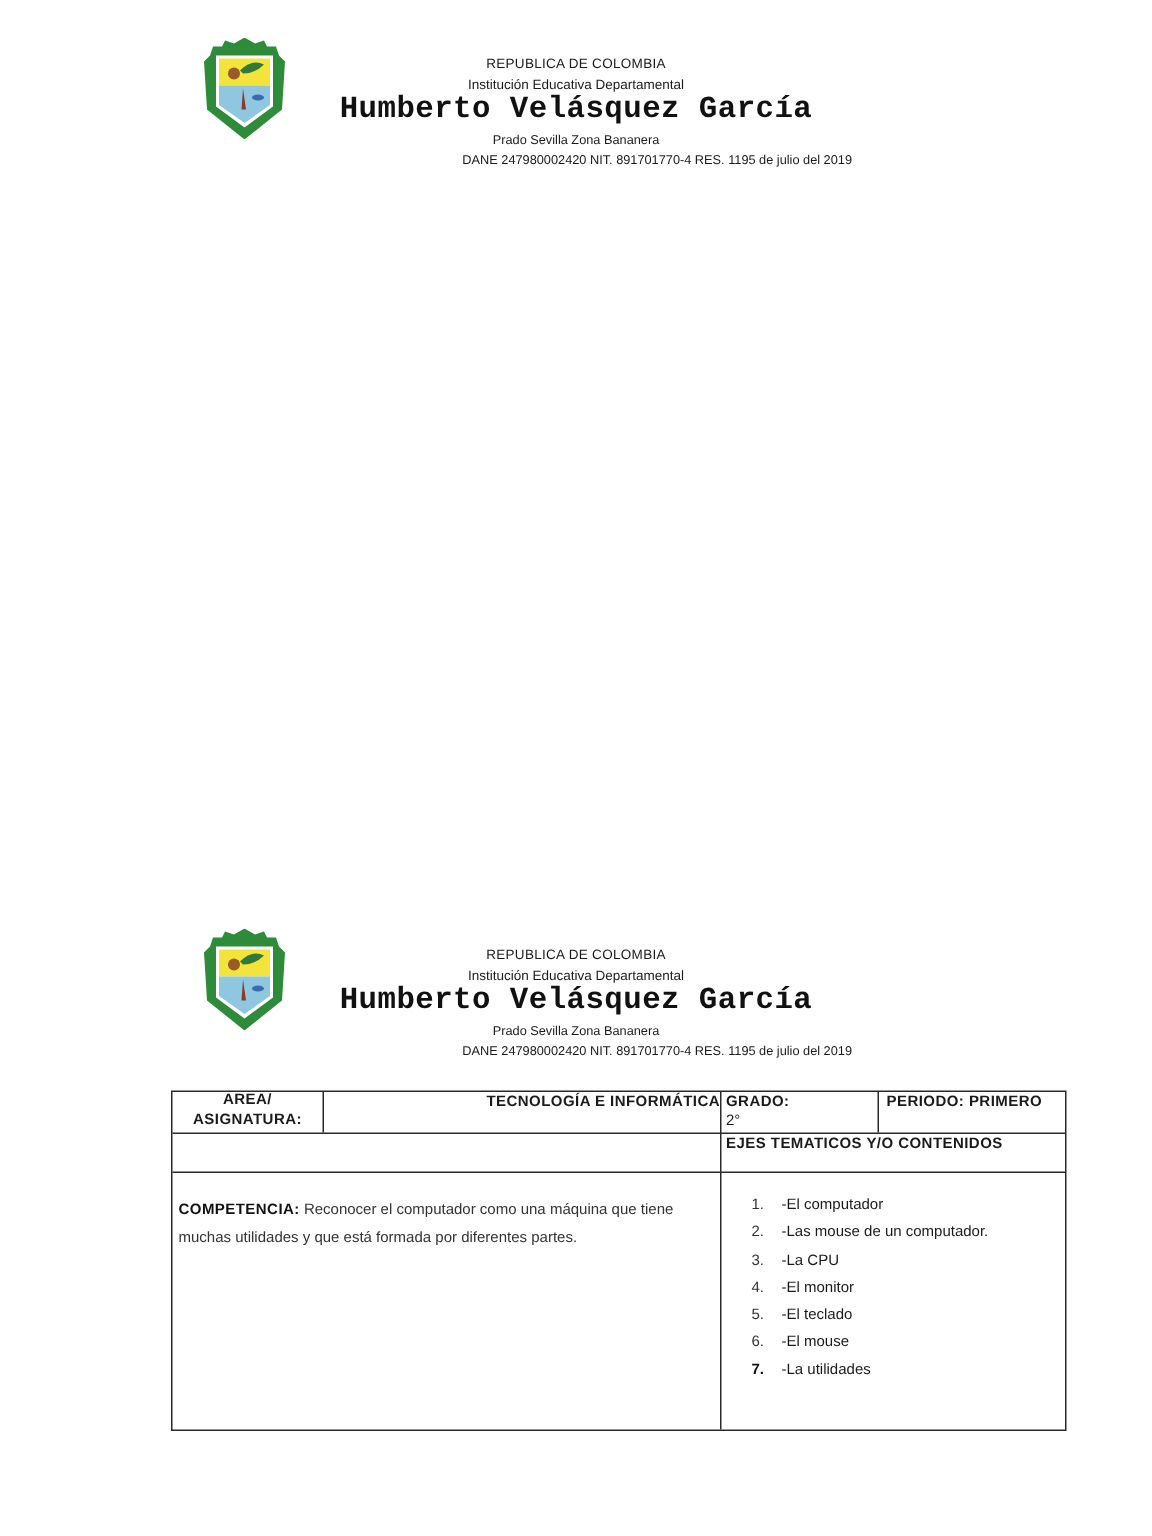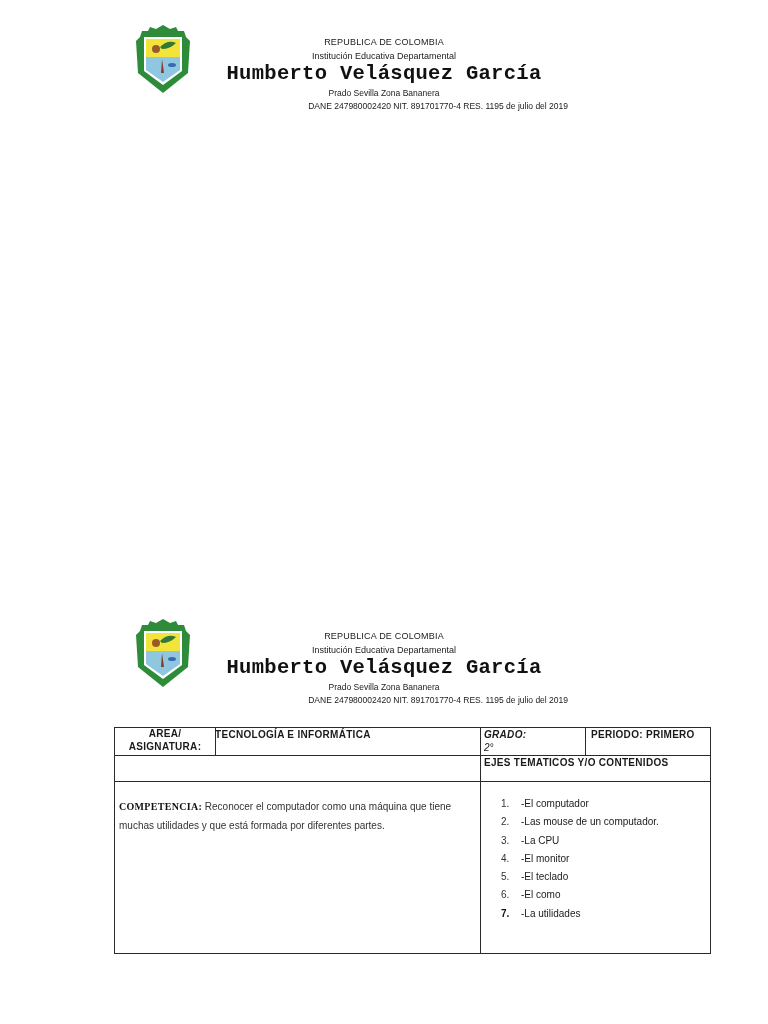--- a/index.html
+++ b/index.html
@@ -65,33 +65,33 @@
 
   <div class="hline" style="left:0; top:27px; width:100%;"></div>
   <div class="hline" style="left:0; top:53px; width:100%;"></div>
   <div class="vline" style="left:100px; top:0; height:27px;"></div>
   <div class="vline" style="left:365px; top:0; height:100%;"></div>
   <div class="vline" style="left:470px; top:0; height:27px;"></div>
 
   <div class="cell bold" style="left:0; top:0; width:100px; text-align:center; line-height:12.5px; padding-top:0px;">
     <span>AREA/ ASIGNATURA:</span>
   </div>
-  <div class="cell bold" style="left:100px; top:0; width:265px; text-align:left; padding-top:1px;">
+  <div class="cell bold" style="left:100px; top:0; width:265px; text-align:right; padding-top:1px;">
     <span>TECNOLOGÍA E INFORMÁTICA</span>
   </div>
-  <div class="cell" style="left:369px; top:0; width:100px; padding-top:1px;font-style:italic;">
+  <div class="cell" style="left:369px; top:0; width:100px; padding-top:1px;">
     <div class="bold">GRADO:</div>
     <div style="margin-top:2px;">2°</div>
   </div>
   <div class="cell bold" style="left:476px; top:0; width:120px; padding-top:1px;">PERIODO: PRIMERO</div>
 
   <div class="cell bold" style="left:369px; top:29px; width:225px;">EJES TEMATICOS Y/O CONTENIDOS</div>
 
   <div class="cell" style="left:4px; top:70px; width:358px; line-height:18.5px; color:#333;">
-    <span class="bold" style="color:#111;font-family:Liberation Serif, serif;">COMPETENCIA:</span>
+    <span class="bold" style="color:#111;">COMPETENCIA:</span>
     <span>Reconocer el computador como una máquina que tiene muchas utilidades y que está formada por diferentes partes.</span>
   </div>
   <div class="cell" style="left:366px; top:54px; width:230px; height:164px;">
     <ul class="list" style="top:16px;">
       <li>
           <span class="num">1.</span>
           <span>-El computador</span>
         </li>
       <li>
           <span class="num">2.</span>
@@ -104,21 +104,21 @@
       <li>
           <span class="num">4.</span>
           <span>-El monitor</span>
         </li>
       <li>
           <span class="num">5.</span>
           <span>-El teclado</span>
         </li>
       <li>
           <span class="num">6.</span>
-          <span>-El como</span>
+          <span>-El mouse</span>
         </li>
       <li>
           <span class="num b">7.</span>
           <span>-La utilidades</span>
         </li>
     </ul>
   </div>
 </div>
 
 </body></html>

